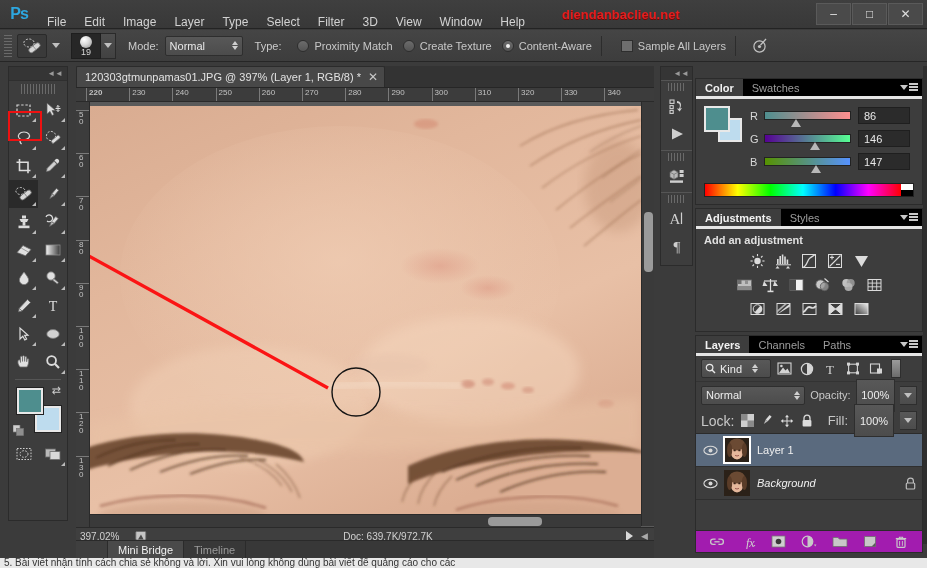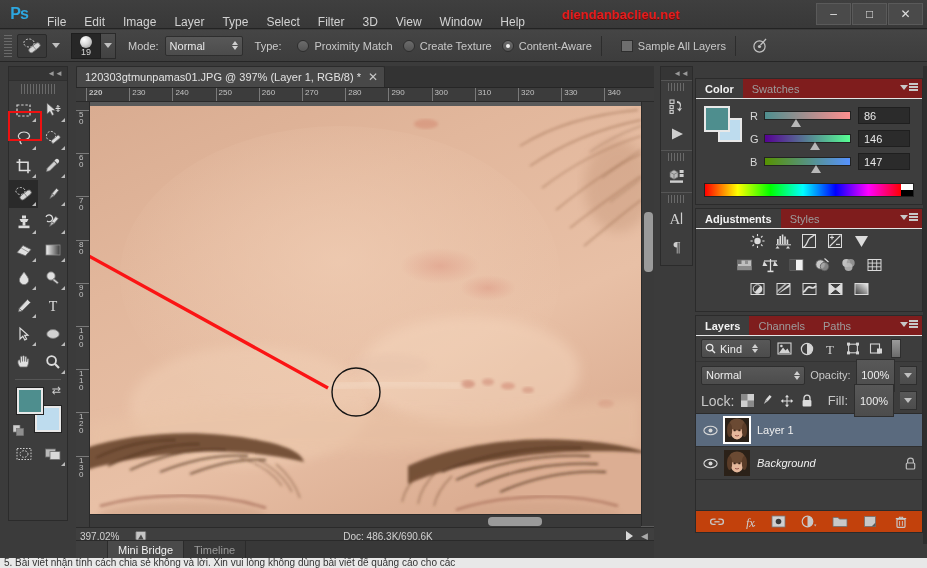--- a/index.html
+++ b/index.html
@@ -252,22 +252,22 @@
     background:repeating-linear-gradient(to right,#6a6a6a 0 1px,transparent 1px 3px);
   }
   .id-btn {
     height:28px; display:flex; align-items:center; justify-content:center;
   }
 
   
   .rpanels { position:absolute; left:695px; top:78px; width:228px; }
   .panel { background:#3d3d3d; border:1px solid #2b2b2b; margin-bottom:3px; }
   .ptabs {
-    height:20px; background:#7f1d1d; display:flex; align-items:stretch;
-    border-bottom:1px solid #e5e5e5; position:relative;
+    height:20px; background:#000000; display:flex; align-items:stretch;
+    border-bottom:3px solid #e5e5e5; position:relative;
   }
   .ptab {
     padding:0 9px; display:flex; align-items:center; font-size:11px; color:#9d9d9d;
   }
   .ptab.act { background:#3d3d3d; color:#f2f2f2; font-weight:bold; }
   .pmenu {
     position:absolute; right:4px; top:4px; display:flex; align-items:center; gap:1px;
   }
   .pmenu .tri {
     width:0;height:0;border-left:4px solid transparent;border-right:4px solid transparent;
@@ -367,21 +367,21 @@
   .lthumb {
     width:26px;height:26px; margin-right:7px; position:relative; flex:0 0 auto;
     background:#1a1a1a;
   }
   .lthumb.selb { outline:2px solid #ffffff; outline-offset:-1px; }
   .lname { flex:1; font-size:11px; color:#f0f0f0; }
   .lname.it { font-style:italic; }
   .llock { width:24px; display:flex; align-items:center; justify-content:center; }
   .lyr-empty { height:30px; }
   .lyr-foot {
-    height:22px; background:#c2410c; border-top:1px solid #2b2b2b;
+    height:22px; background:#a21caf; border-top:1px solid #2b2b2b;
     display:flex; align-items:center; justify-content:space-around; padding:0 6px;
   }
   .lf-ico { width:18px;height:16px; display:flex;align-items:center;justify-content:center; }
 
   .rscroll {
     position:absolute; right:0; top:66px; width:4px; height:478px; background:#2e2e2e;
   }
   svg { display:block; }
 </style>
 </head>
@@ -807,21 +807,21 @@
   </div>
 
   <div class="statusbar">
     <div class="sb-zoom">397,02%</div>
     <div class="sb-ico">
       <svg width="13" height="12" viewBox="0 0 13 12">
           <rect x="0.8" y="1.5" width="10" height="8.5" rx="1" fill="#c6c6c6" stroke="#6a6a6a" stroke-width="0.8"></rect>
           <path d="M3 9.4 L6 4.6 L8.6 9.4 Z" fill="#4a4a4a"></path>
         </svg>
     </div>
-    <div class="sb-doc">Doc: 486,3K/690,6K</div>
+    <div class="sb-doc">Doc: 639,7K/972,7K</div>
     <div class="sb-tri"></div>
     <div class="sb-arrow">◀</div>
   </div>
 </div>
 
 <div class="rscroll"></div>
 
 <div class="bottombar">
   <div class="bb-spacer"></div>
   <div class="bb-tab act">Mini Bridge</div>
@@ -927,20 +927,21 @@
 
   <div class="panel">
     <div class="ptabs">
       <div class="ptab act">Adjustments</div>
       <div class="ptab">Styles</div>
       <div class="pmenu">
           <span class="tri"></span>
           <span class="bars"></span>
         </div>
     </div>
+    <div class="adj-title">Add an adjustment</div>
     <div class="adj-rows">
       <div class="adj-row">
         <div class="adj-ico">
           <svg width="17" height="16" viewBox="0 0 17 16">
               <circle cx="8.5" cy="8" r="3.2" fill="#dcdcdc"></circle>
               <g stroke="#dcdcdc" stroke-width="1.1">
                 <line x1="8.5" y1="1" x2="8.5" y2="3.2"></line>
                 <line x1="8.5" y1="12.8" x2="8.5" y2="15"></line>
                 <line x1="1.5" y1="8" x2="3.7" y2="8"></line>
                 <line x1="13.3" y1="8" x2="15.5" y2="8"></line>

